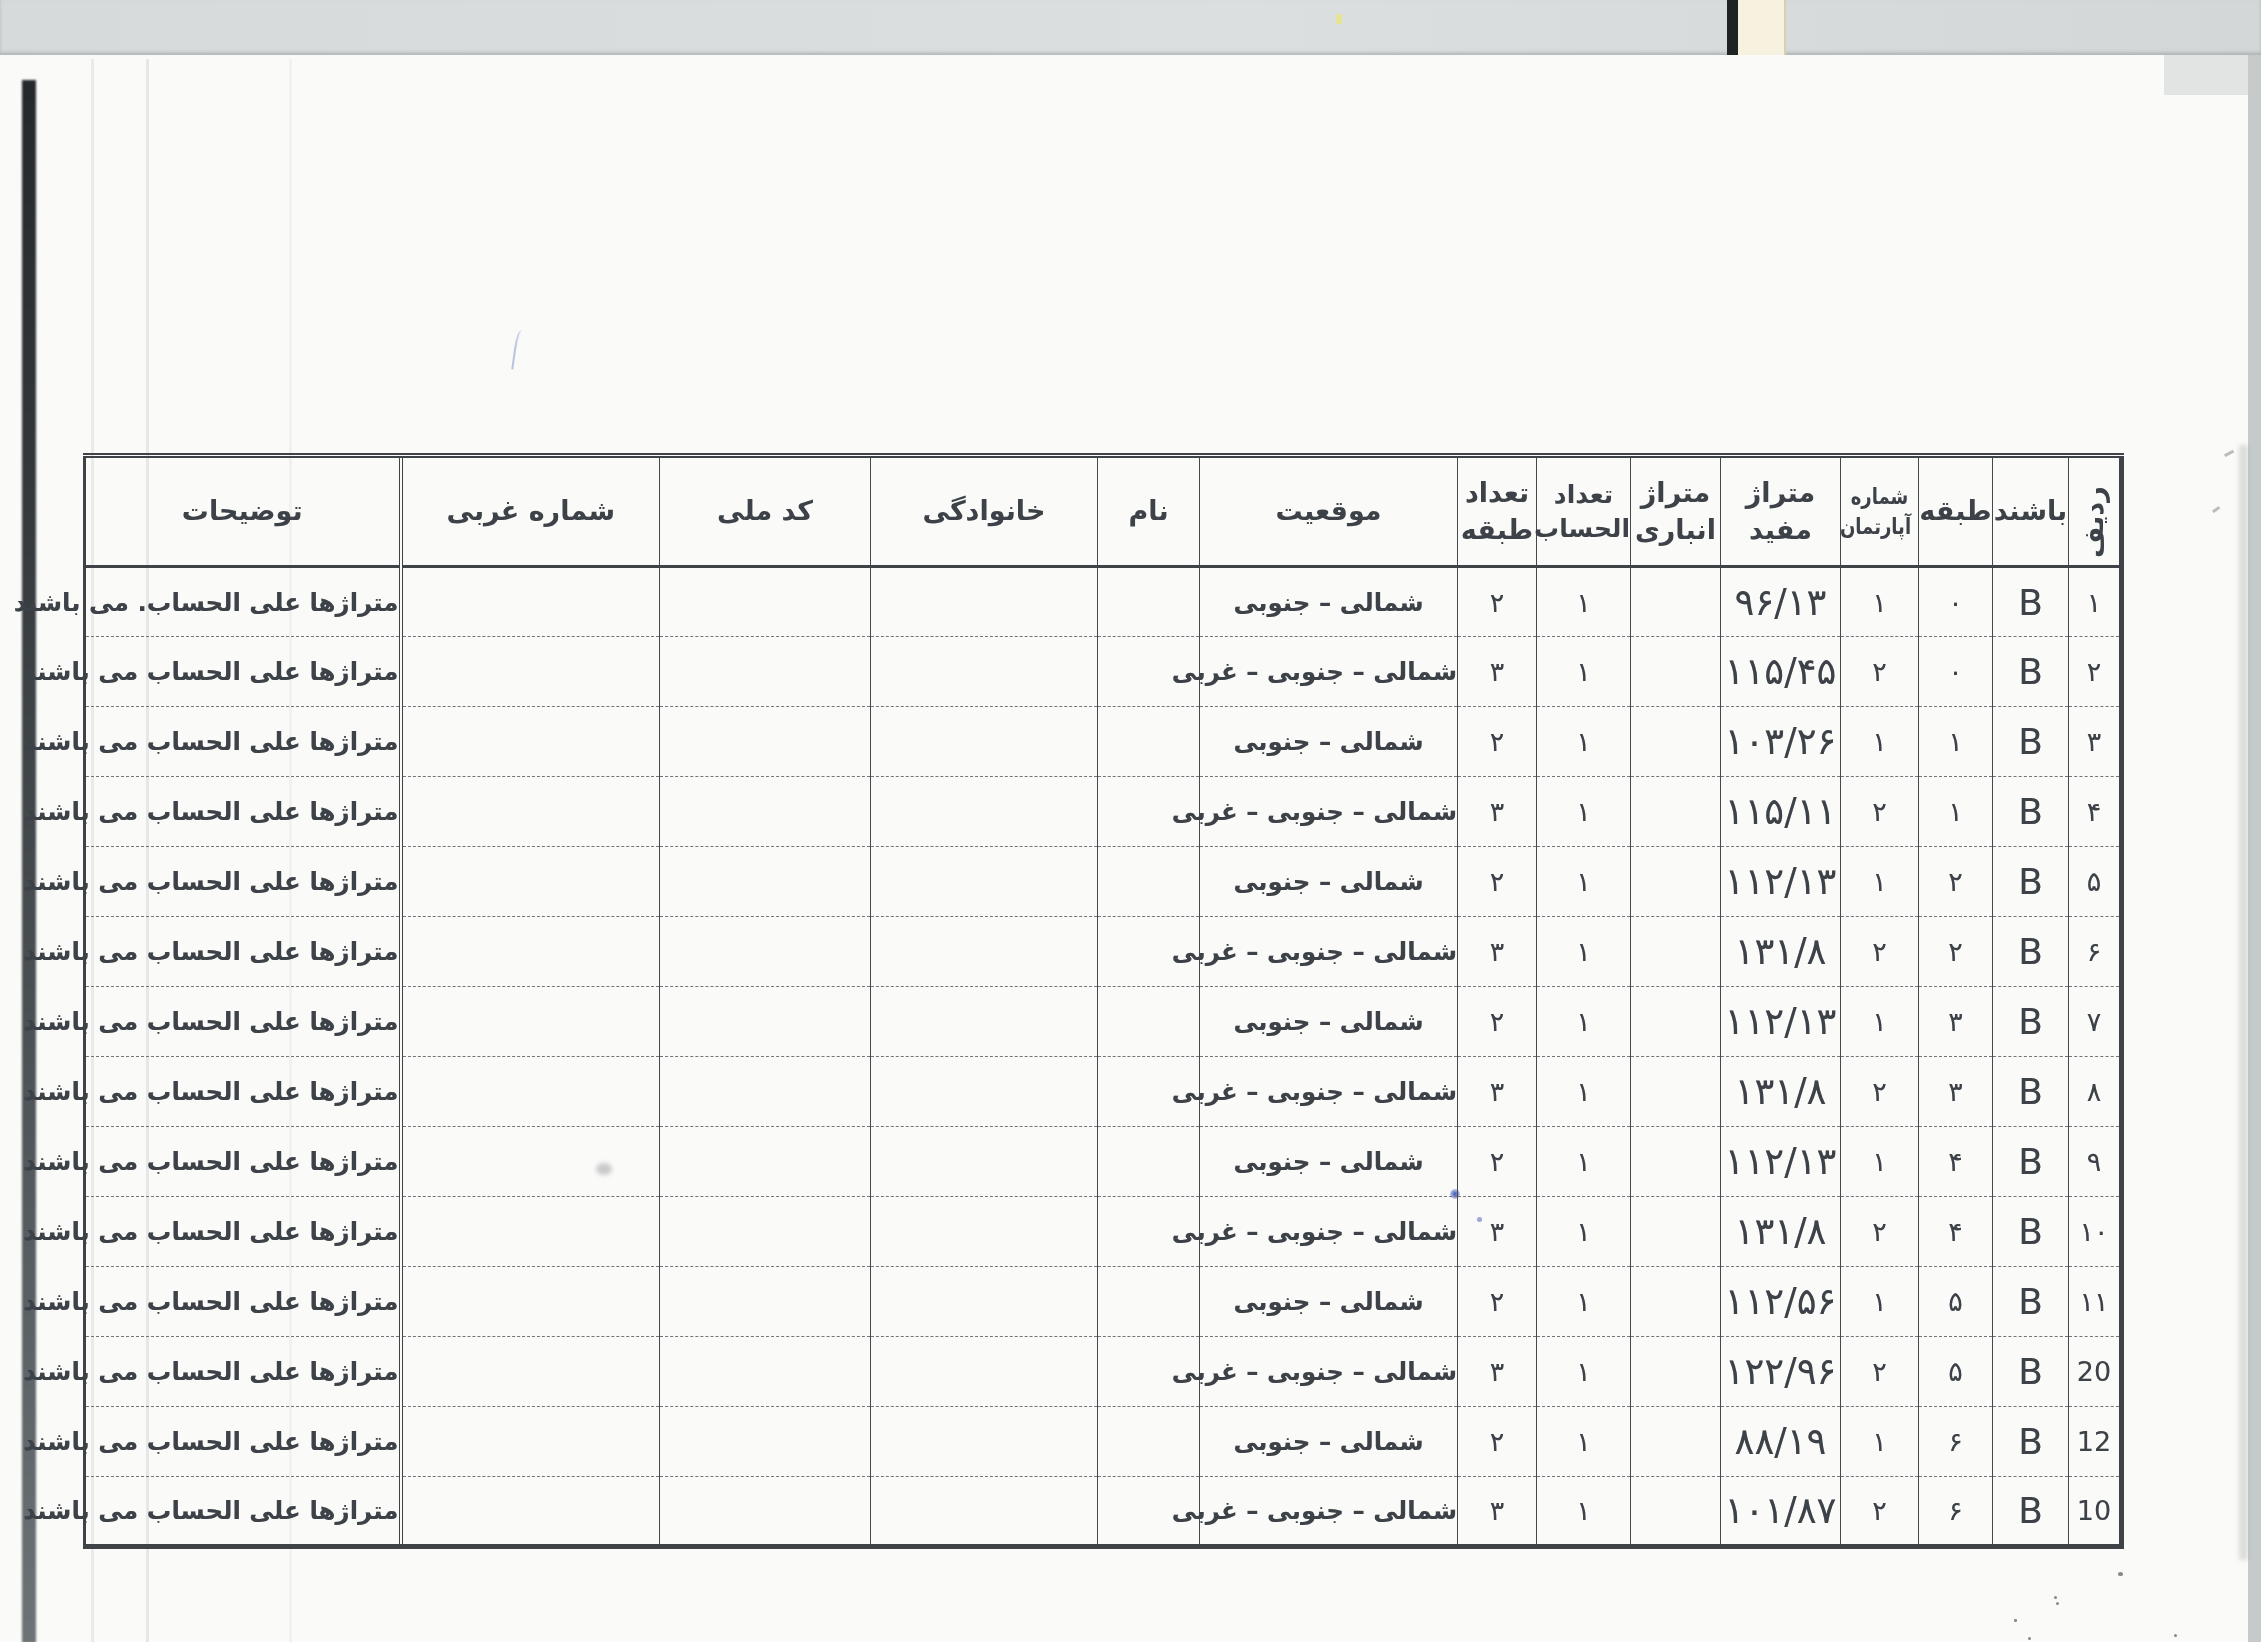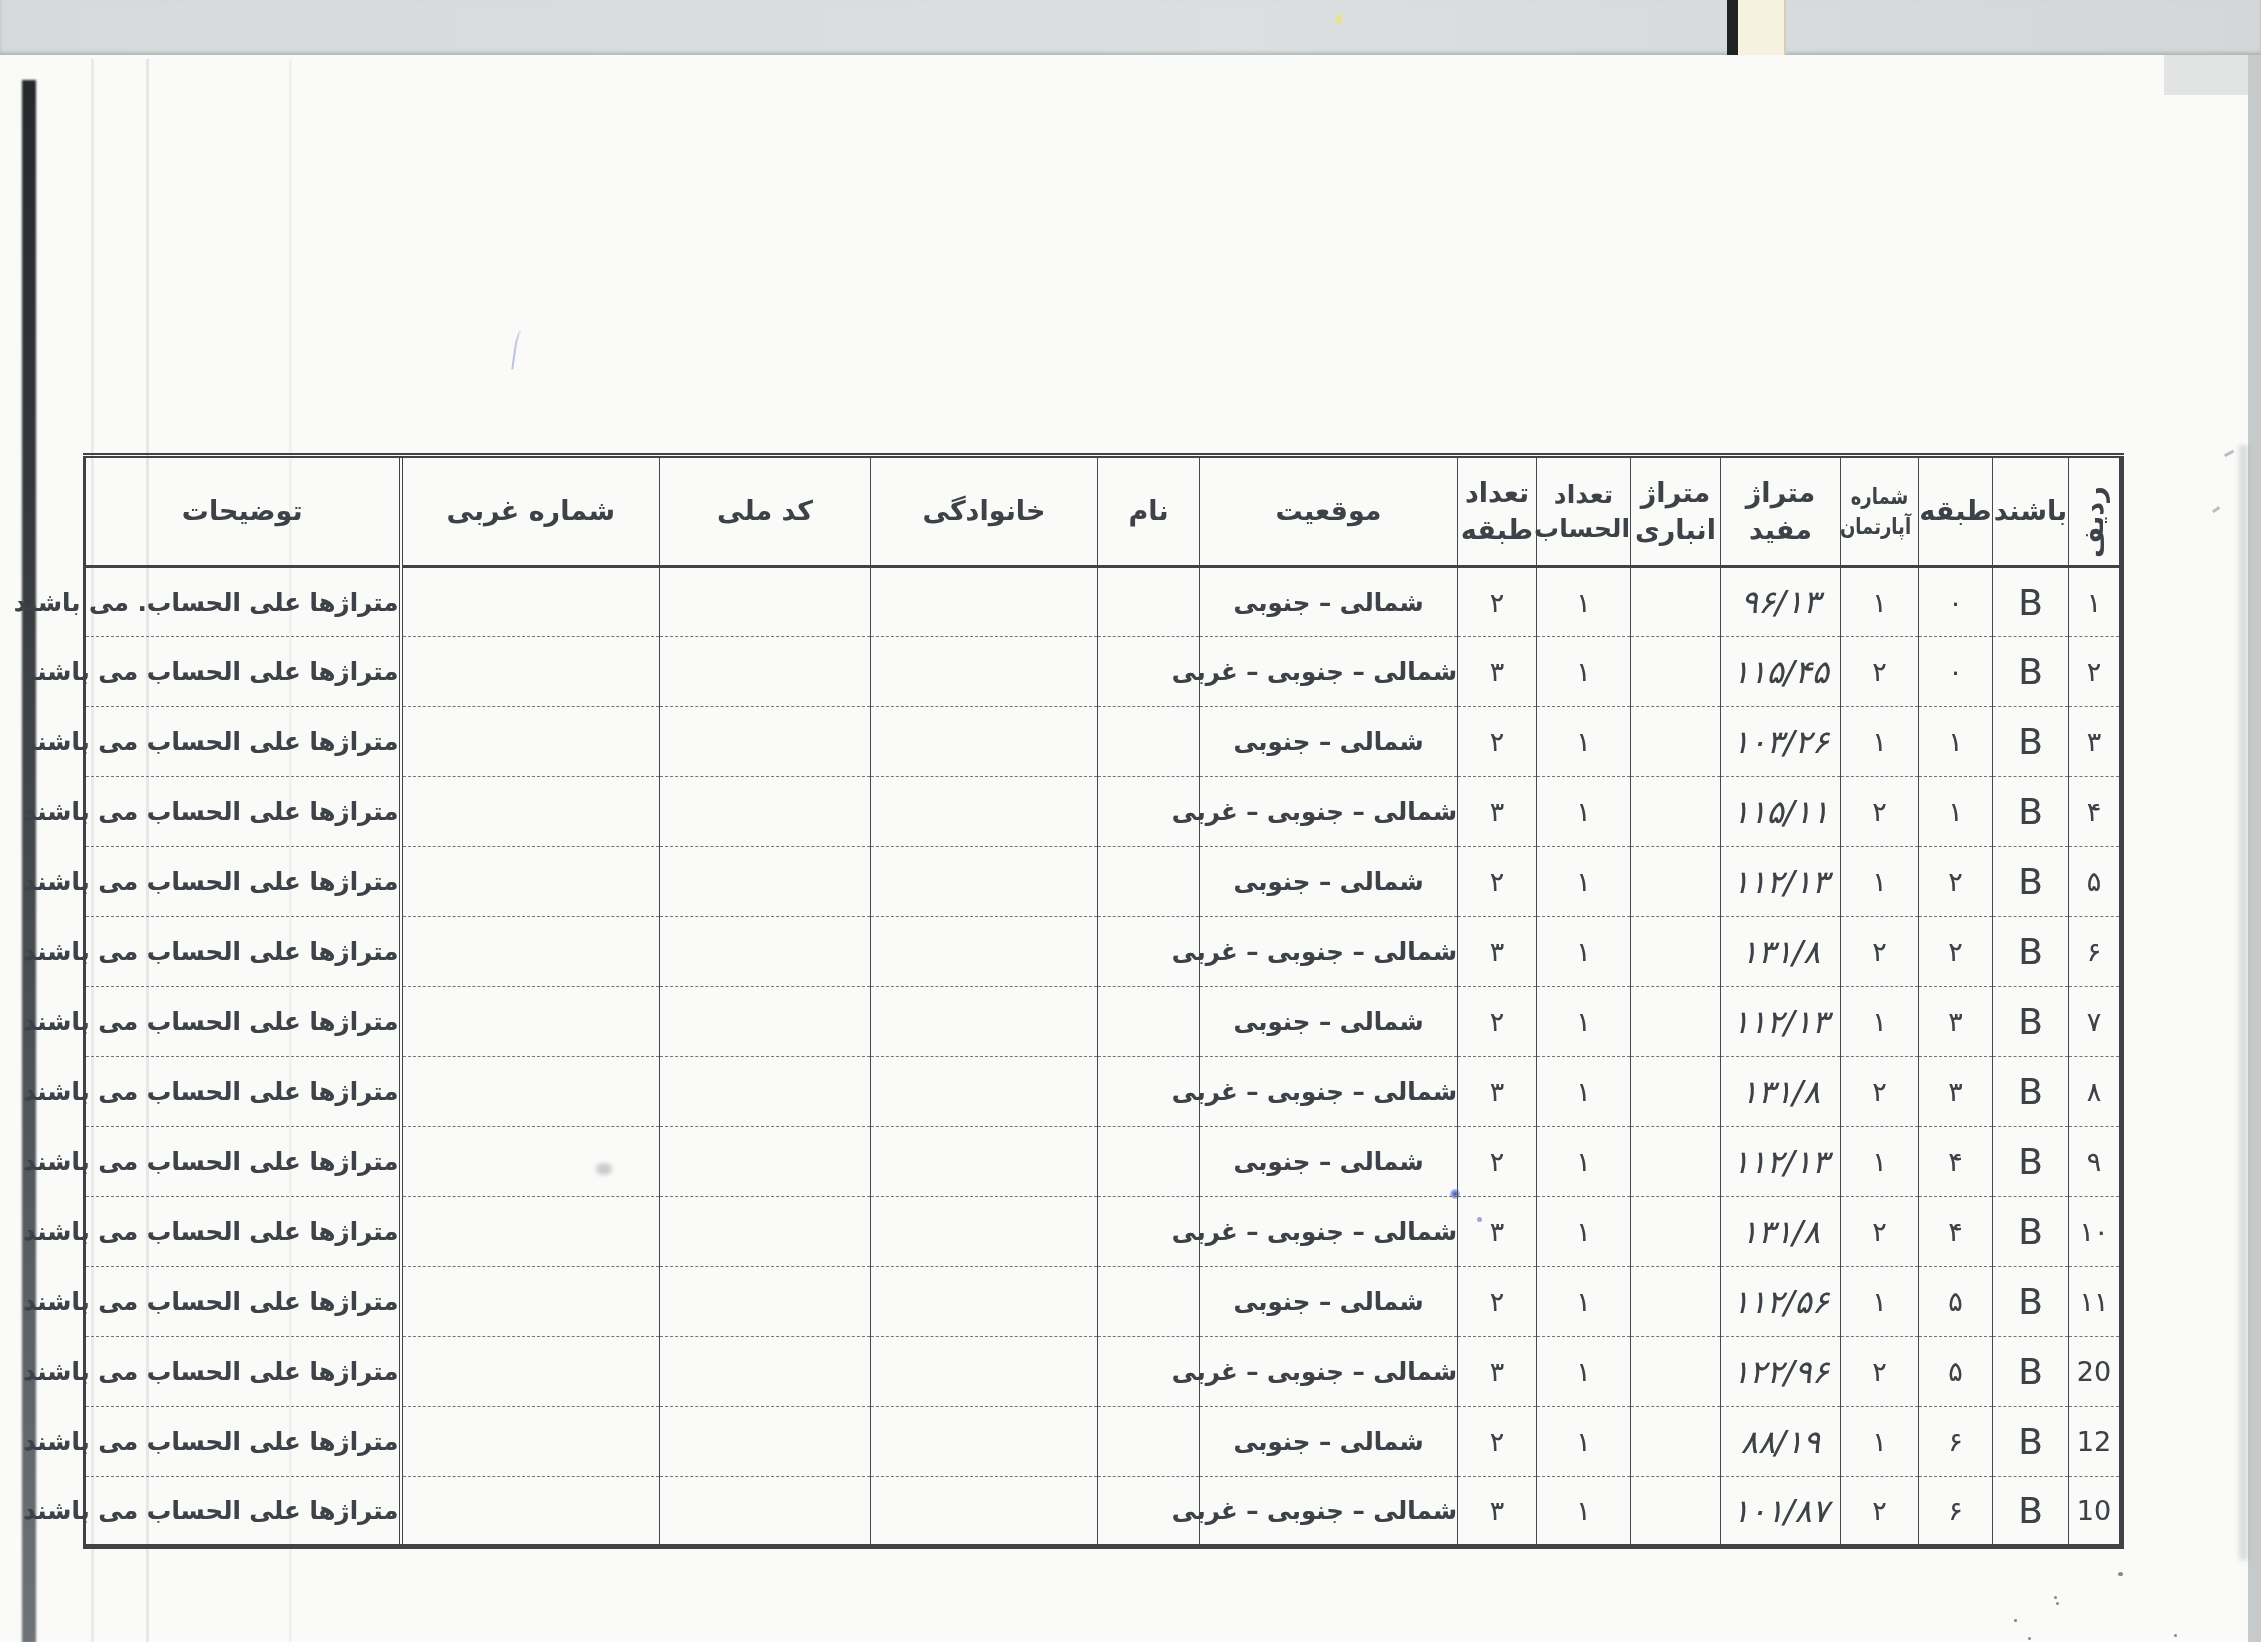--- a/index.html
+++ b/index.html
@@ -75,21 +75,21 @@
     font-size:27px;
     border-left:1.9px solid #45494d;border-right:1.9px solid #45494d;
     border-top:1.3px dashed #71767b;
     text-shadow:0 0 0.6px rgba(62,67,74,.35);
   }
   th.col-notes,td.col-notes{border-right:4.5px double #3f4347;}
   th.vertical div{transform:rotate(-90deg);white-space:nowrap;}
   thead th.col-apt div{font-size:22px;transform:scaleX(.82);}
   thead th.col-parking div{font-size:25px;}
   td.col-block{font-size:36px;}
-  td.col-area{font-size:32px;letter-spacing:0.6px;font-style:italic;}
+  td.col-area{font-size:37px;letter-spacing:0.6px;}
   td.col-location,td.col-notes{font-size:24.5px;white-space:nowrap;font-weight:bold;}
 </style>
 </head>
 <body>
 
 <div id="canvas">
 
   <div class="top-strip"></div>
   <div class="black-tick"></div>
   <div class="cream-patch"></div>

